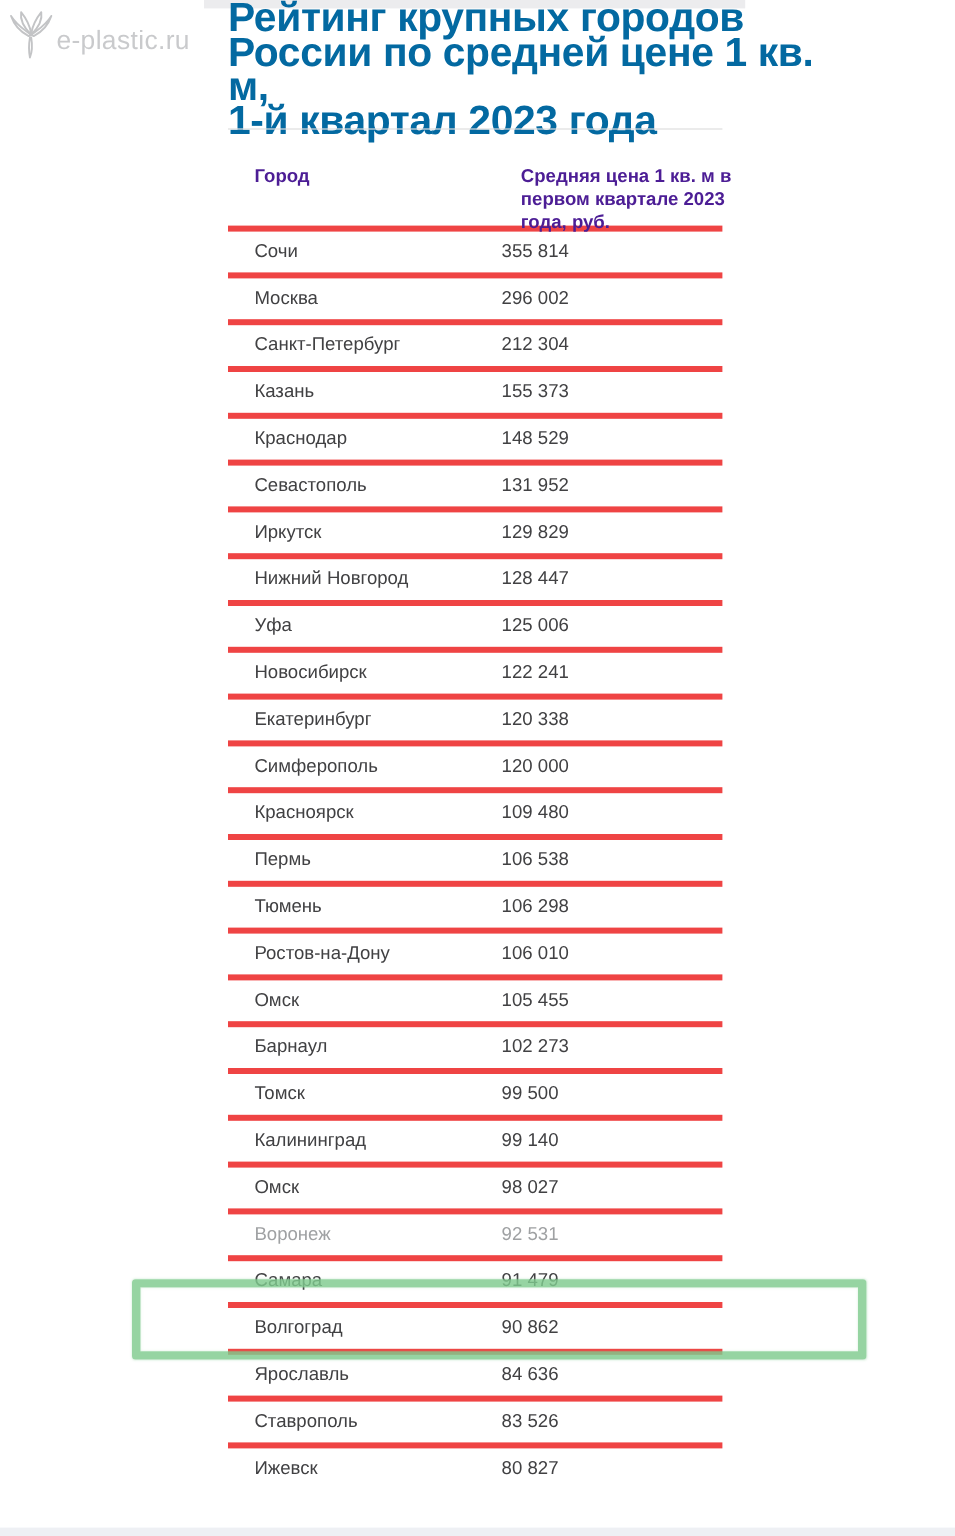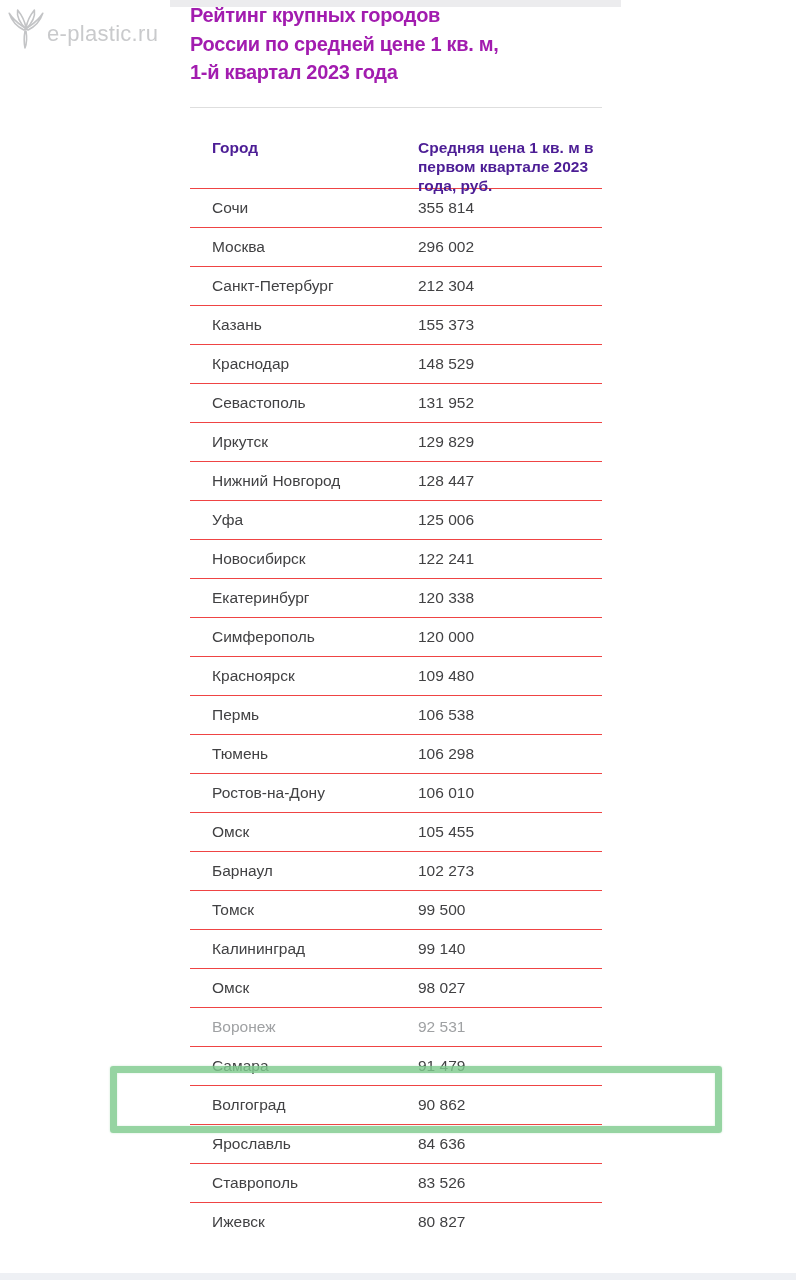--- a/index.html
+++ b/index.html
@@ -25,49 +25,49 @@
     color:#c9cacc;
     font-size:22px;
     letter-spacing:0.3px;
     margin-left:3px;
     margin-top:10px;
     text-align:center;
   }
   .title {
     position:absolute; left:190px; top:1px;
     width:500px;
-    font-size:20px;
+    font-size:34px;
     line-height:28.5px;
     font-weight:bold;
     letter-spacing:-0.3px;
-    color:#a21caf;
+    color:#0369a1;
     white-space:pre-line;
   }
   .table {
     position:absolute; left:190px; top:107px;
     width:412px;
   }
   .thead {
     display:grid;
     grid-template-columns:228px 1fr;
     height:81px;
     border-top:1px solid #dedede;
     padding-top:30px;
     font-weight:bold;
     font-size:15.5px;
     line-height:19px;
     color:#4c1d95;
   }
   .thead .city { padding-left:22px; }
-  .thead .price { width:184px; }
+  .thead .price { width:184px;margin-left:16px; }
   .row {
     display:grid;
     grid-template-columns:228px 1fr;
     height:39px;
-    border-top:1px solid #ef4444;
+    border-top:5px solid #ef4444;
     align-items:center;
     font-size:15.5px;
     color:#414143;
   }
   .row .city { padding-left:22px; }
   .row.faded { color:#9fa1a3; }
   .highlight-rect {
     position:absolute;
     left:110px; top:1066px;
     width:612px; height:67px;

